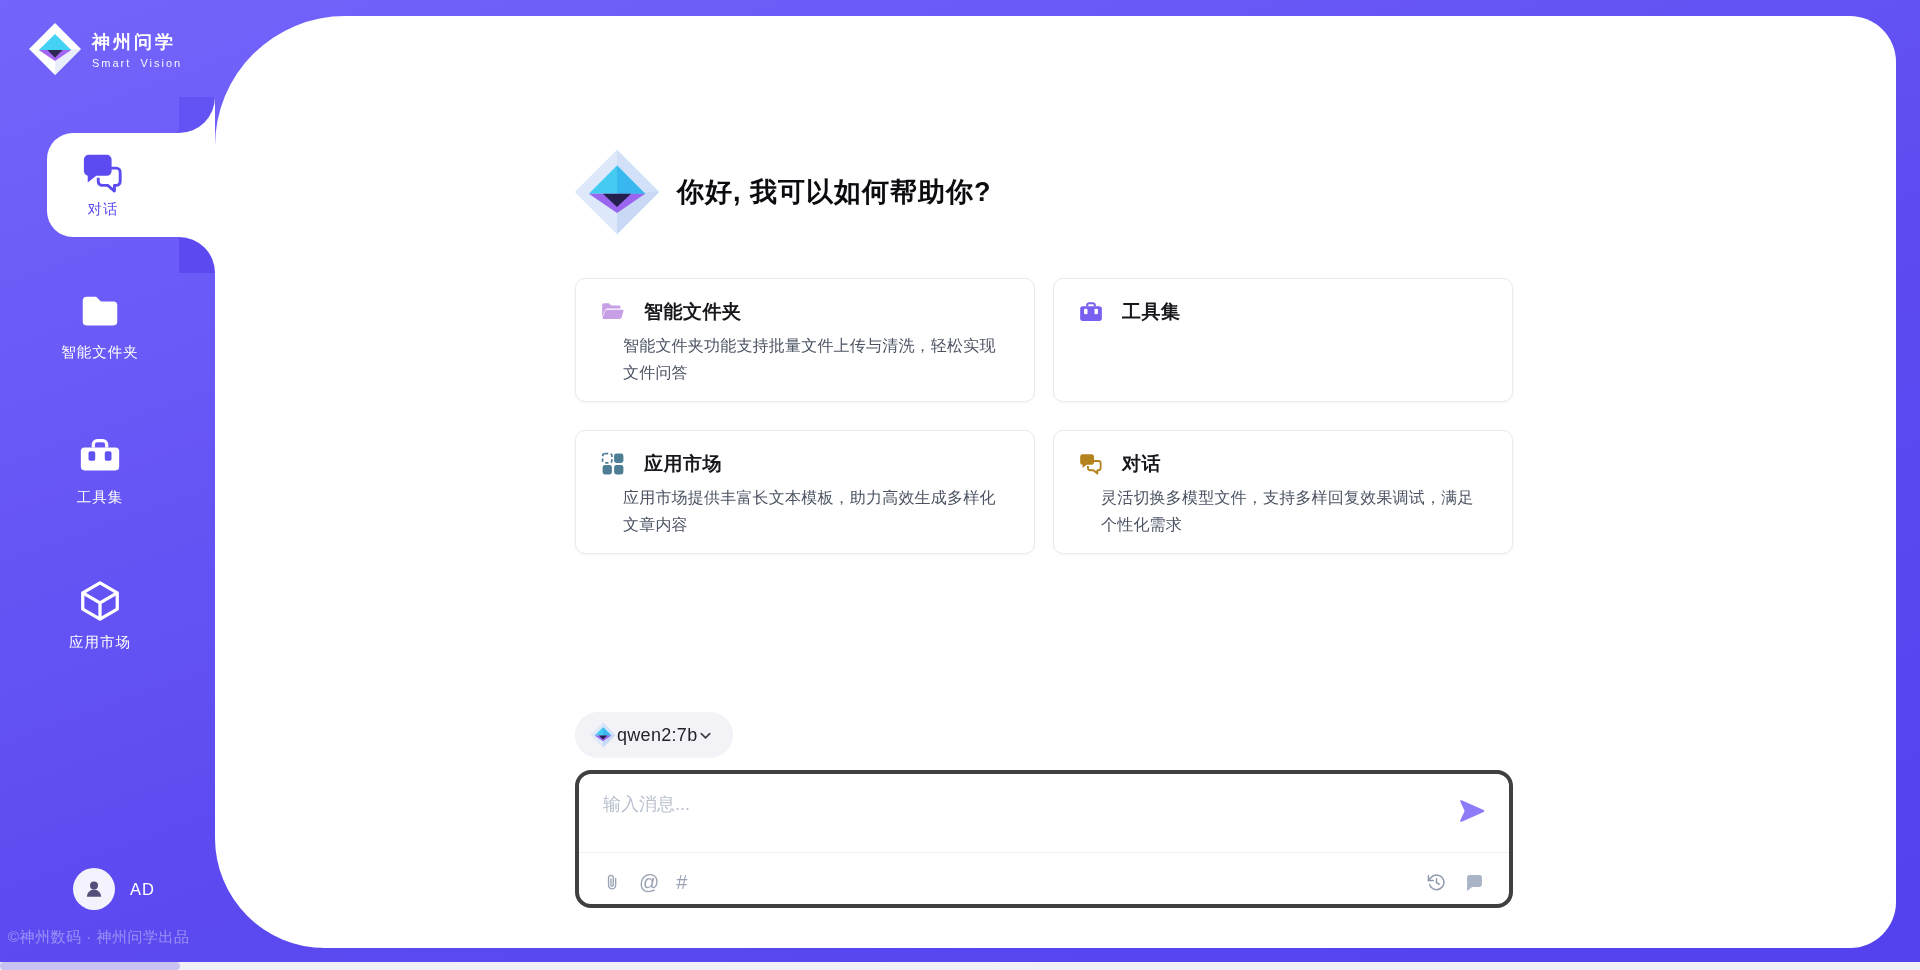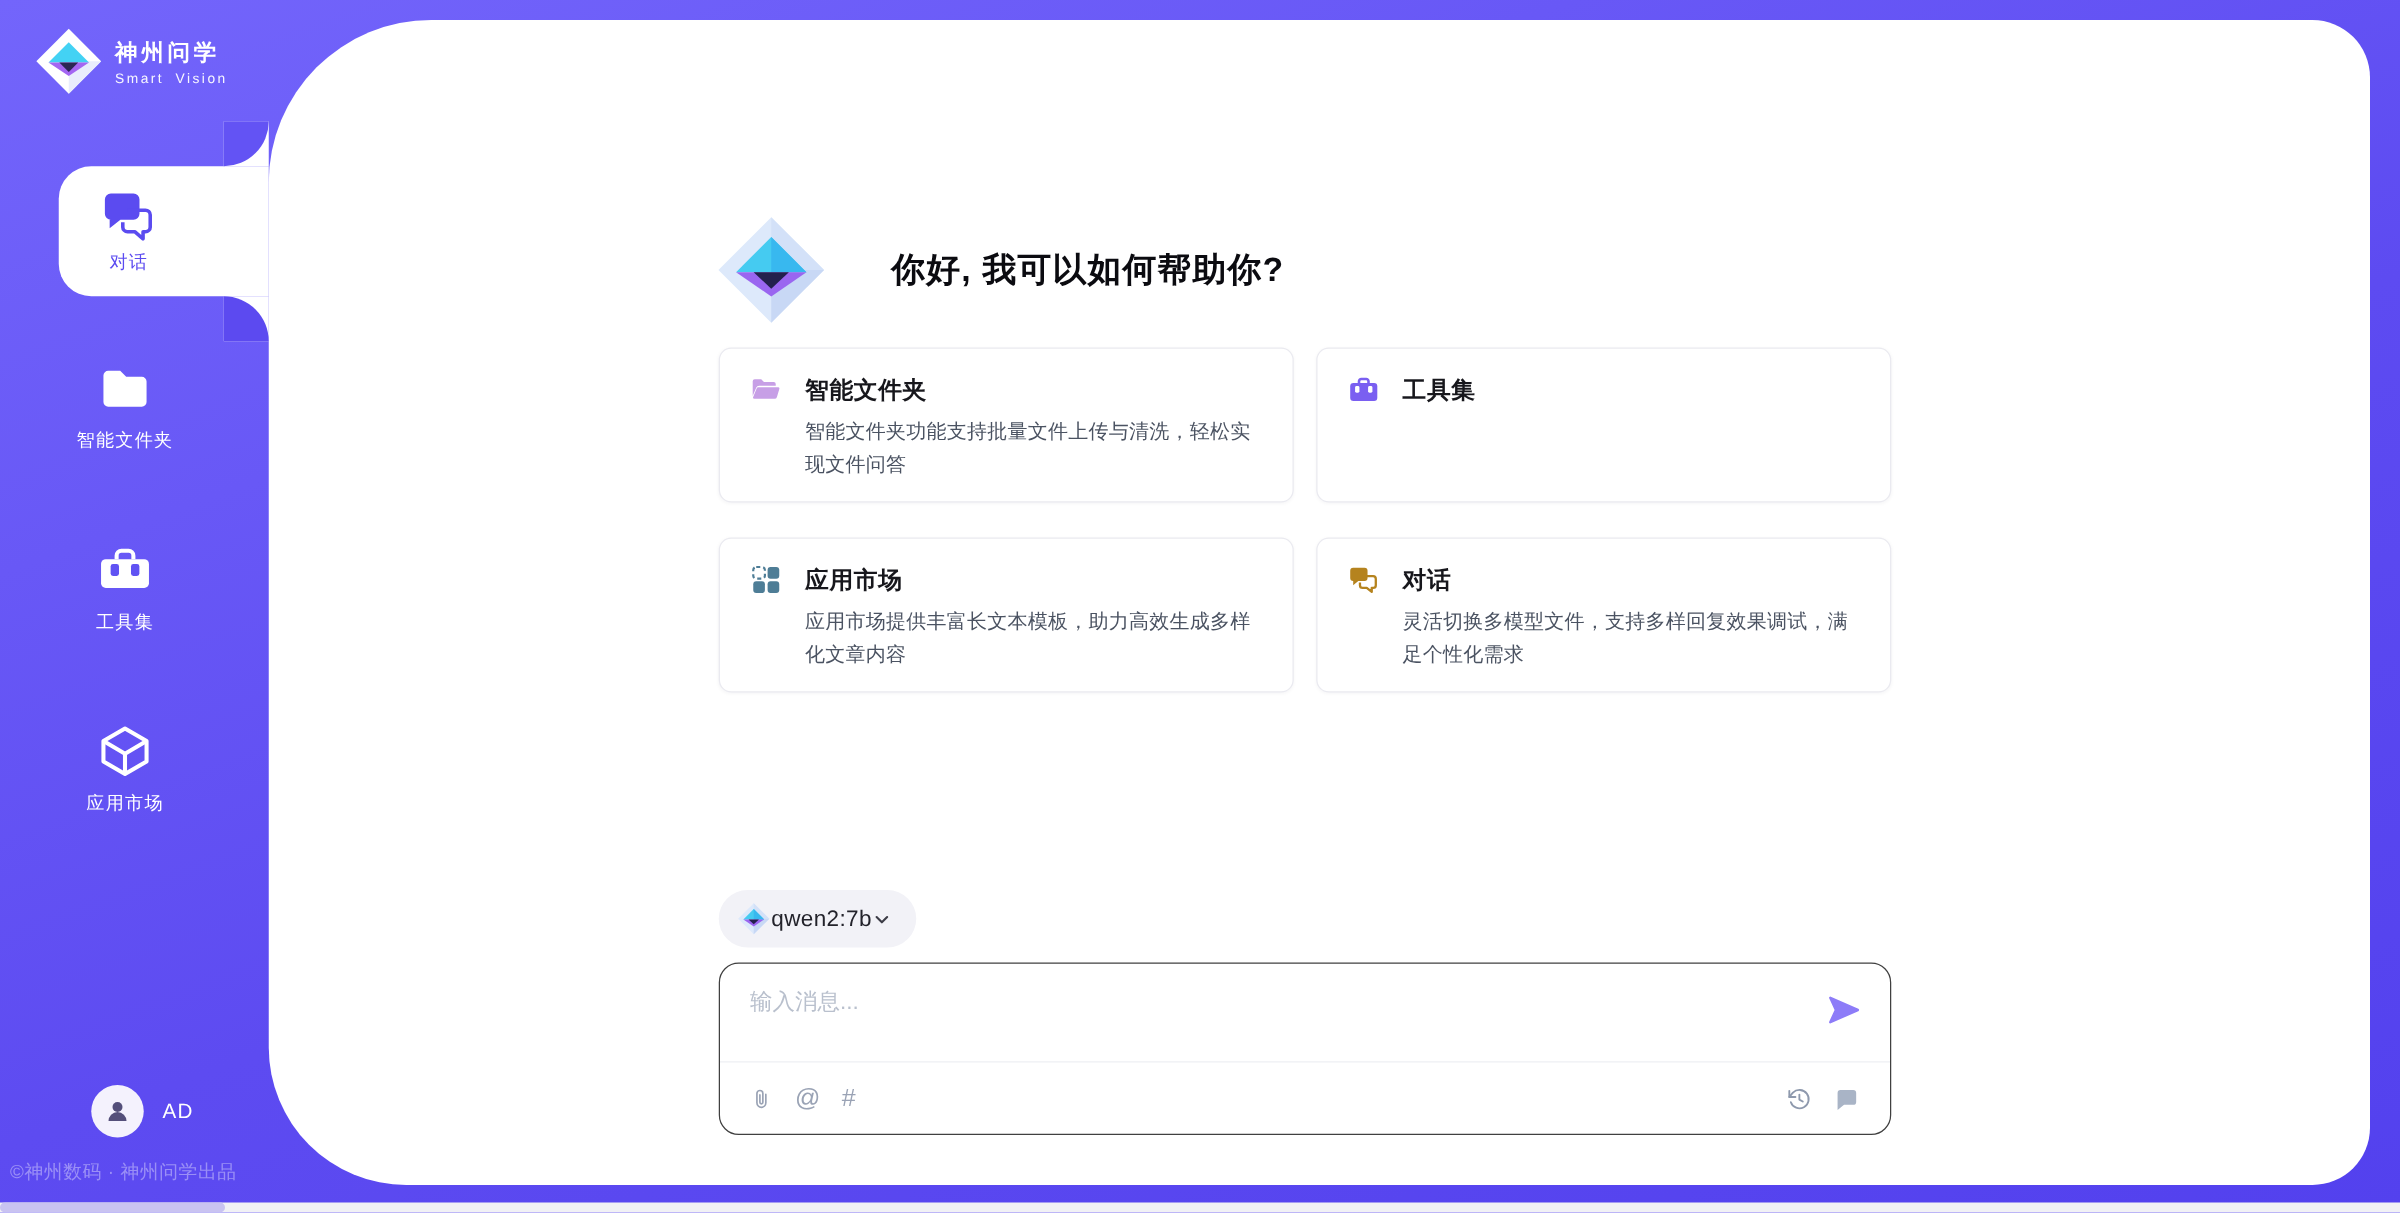--- a/index.html
+++ b/index.html
@@ -51,45 +51,45 @@
 
   .user-row { position:absolute; left:73px; top:868px; display:flex; align-items:center; gap:15px; cursor:pointer; }
   .avatar { width:42px; height:42px; border-radius:50%; background:#f4f2fd; display:flex; align-items:center; justify-content:center; }
   .user-name { font-size:16.5px; color:#fff; letter-spacing:1px; }
 
   .copyright { position:absolute; left:8px; top:928px; font-size:15px; color:rgba(255,255,255,.38); letter-spacing:.5px; white-space:nowrap;text-align:right; }
 
   
   .content { position:absolute; left:575px; top:0; width:938px; height:970px; }
 
-  .greeting { position:absolute; left:-2px; top:172px; display:flex; align-items:center; gap:52px; }
+  .greeting { position:absolute; left:-2px; top:148px; display:flex; align-items:center; gap:16px; }
   .greeting-title { font-size:27px; font-weight:700; color:#0b0b10; letter-spacing:1px; }
 
   .cards { position:absolute; left:0; top:278px; display:grid; grid-template-columns:460px 460px; column-gap:18px; row-gap:28px; }
   .card {
     width:460px; height:124px; background:#fff;
     border:1px solid #eaeaf0; border-radius:10px;
     padding:20px 24px; cursor:pointer;
     box-shadow:0 1px 3px rgba(22,22,45,.04);
   }
   .card-head { display:flex; align-items:center; gap:18px; }
   .card-title { font-size:19px; font-weight:700; color:#17171c; letter-spacing:.5px; }
-  .card-desc { margin:7px 0 0 44px; font-size:16px; line-height:27px; color:#4b5362; letter-spacing:.2px; }
+  .card-desc { margin:7px 0 0 23px; font-size:16px; line-height:27px; color:#4b5362; letter-spacing:.2px; }
 
   .model-pill {
     position:absolute; left:0; top:712px; height:46px;
     background:#f2f2f7; border-radius:23px;
     display:inline-flex; align-items:center; gap:1px;
     padding:0 20px 0 15px; cursor:pointer;
   }
   .model-name { font-size:18px; color:#23232b; letter-spacing:.3px; }
 
   .composer {
     position:absolute; left:0; top:770px; width:938px; height:138px;
-    background:#fff; border:1px solid #404040; border-radius:16px;
+    background:#fff; border:4px solid #404040; border-radius:16px;
   }
   .composer-input {
     position:absolute; left:24px; top:20px; width:830px;
     border:none; outline:none; font-size:18px; color:#333;
     font-family:"Liberation Sans", sans-serif; background:transparent;
   }
   .composer-input::placeholder { color:#b9c0cd; }
   .send-btn { position:absolute; right:22px; top:22px; width:30px; height:30px; cursor:pointer; }
   .composer-divider { position:absolute; left:0; right:0; top:78px; height:1px; background:#eef0f4; }
   .composer-tools {

